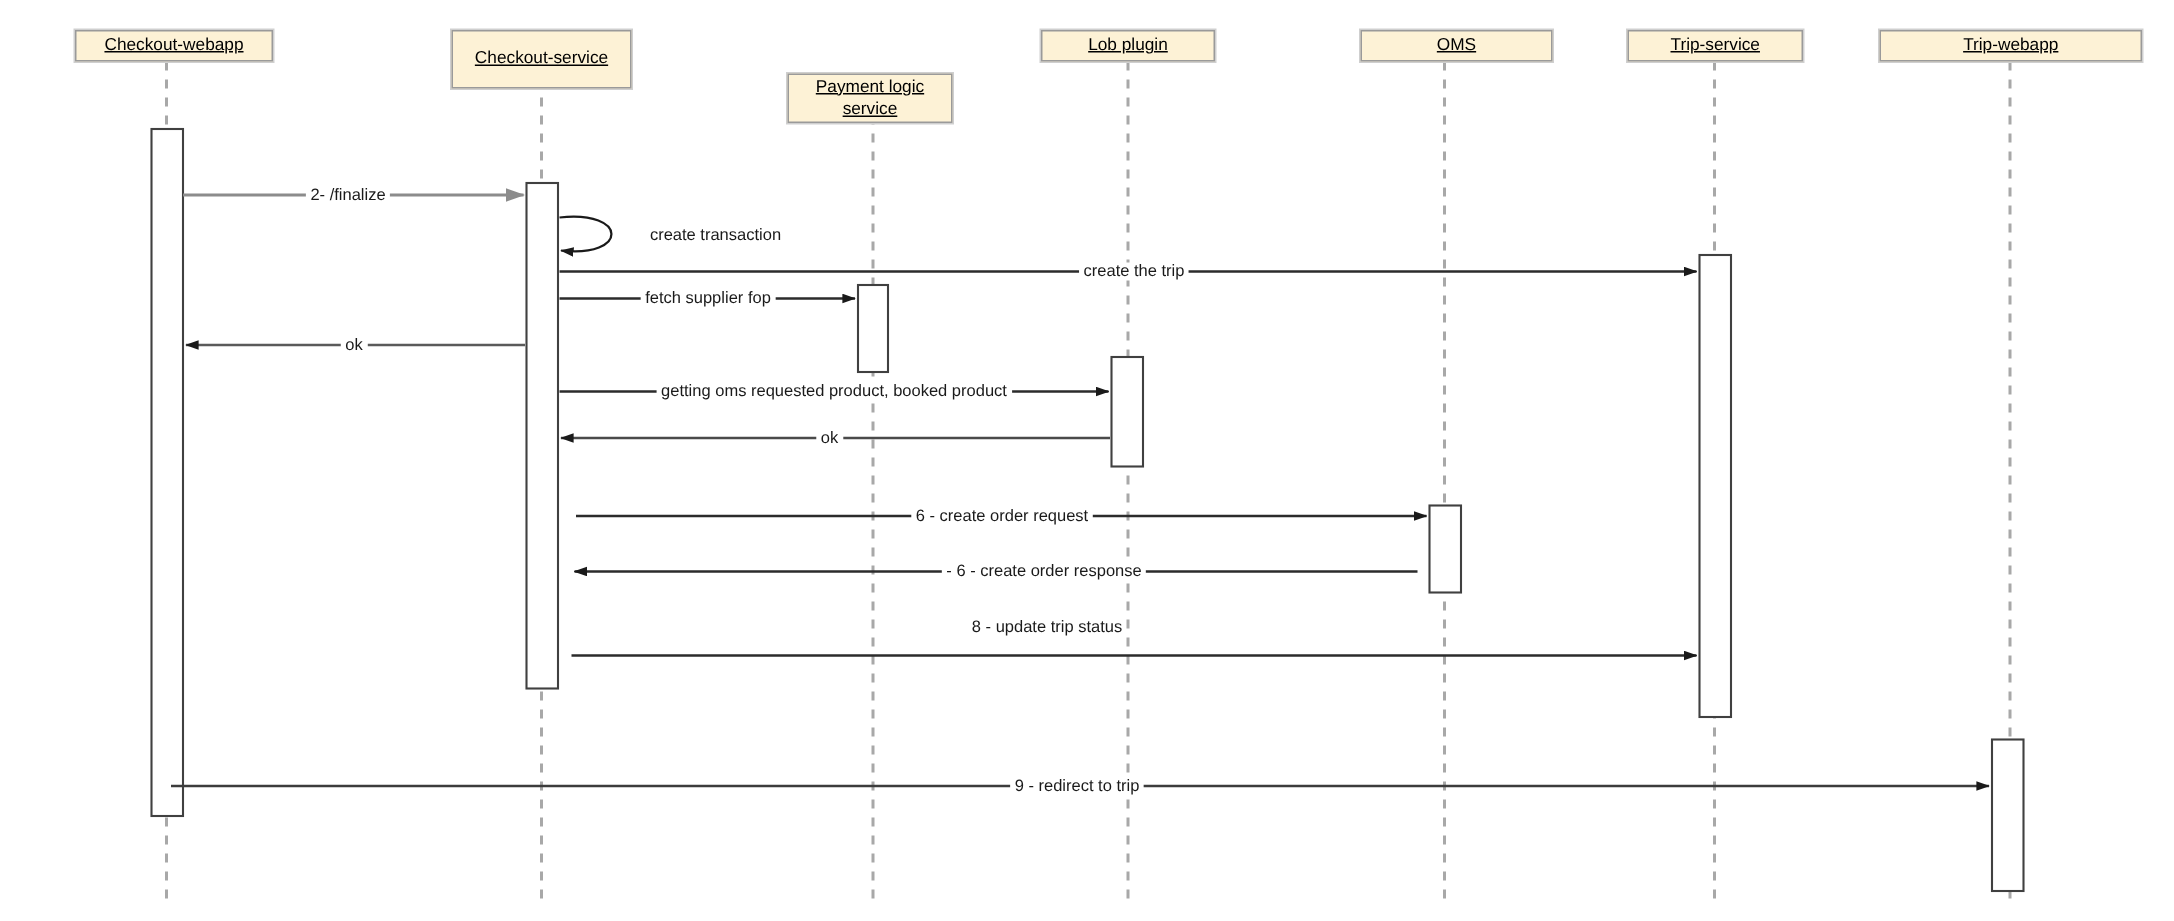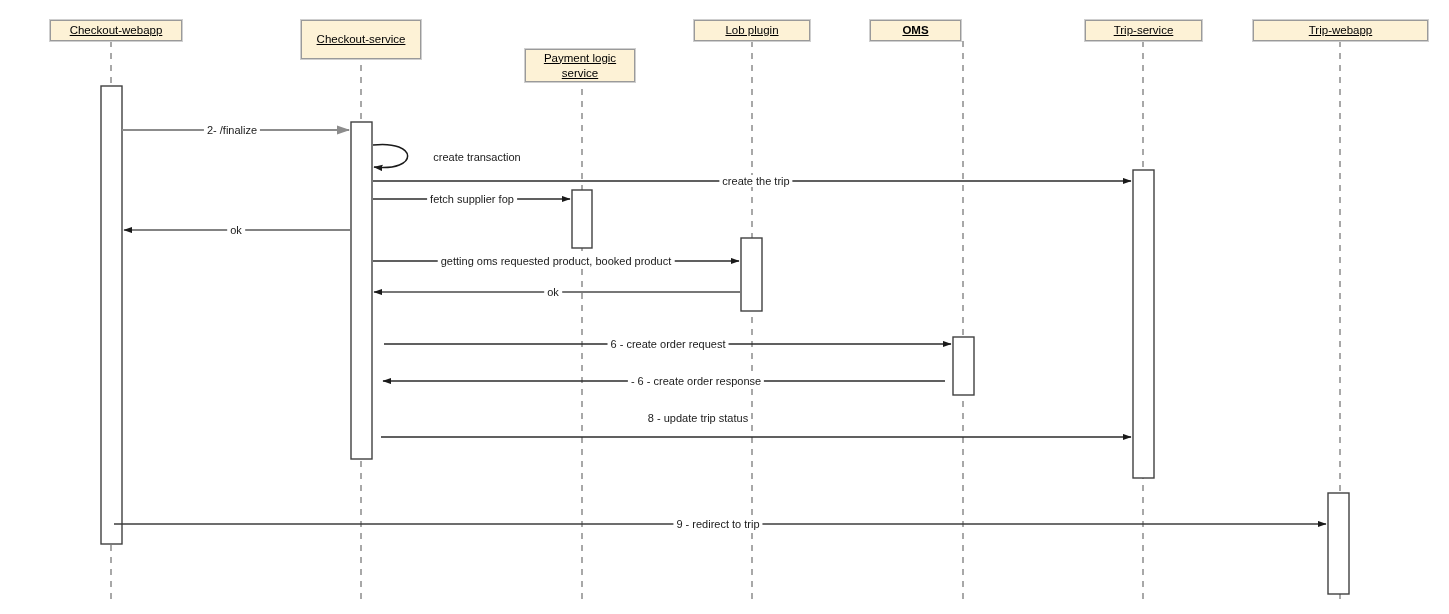--- a/index.html
+++ b/index.html
@@ -118,21 +118,21 @@
       <div class="participant-box" style="left: 301px; top: 20px; width: 120px; height: 39px;">
         <span class="participant-label">Checkout-service</span>
       </div>
       <div class="participant-box" style="left: 525px; top: 20px; width: 110px; height: 33px; margin-top: 29px;">
         <span class="participant-label">Payment logic
 service</span>
       </div>
       <div class="participant-box" style="left: 694px; top: 20px; width: 116px; height: 21px; justify-content: center;">
         <span class="participant-label">Lob plugin</span>
       </div>
-      <div class="participant-box" style="left: 870px; top: 20px; width: 91px; height: 21px; font-weight: bold;">
+      <div class="participant-box" style="left: 907px; top: 20px; width: 128px; height: 21px;">
         <span class="participant-label">OMS</span>
       </div>
       <div class="participant-box" style="left: 1085px; top: 20px; width: 117px; height: 21px;">
         <span class="participant-label">Trip-service</span>
       </div>
       <div class="participant-box" style="left: 1253px; top: 20px; width: 175px; height: 21px;">
         <span class="participant-label">Trip-webapp</span>
       </div>
     </div>
   <div id="labels-layer">

